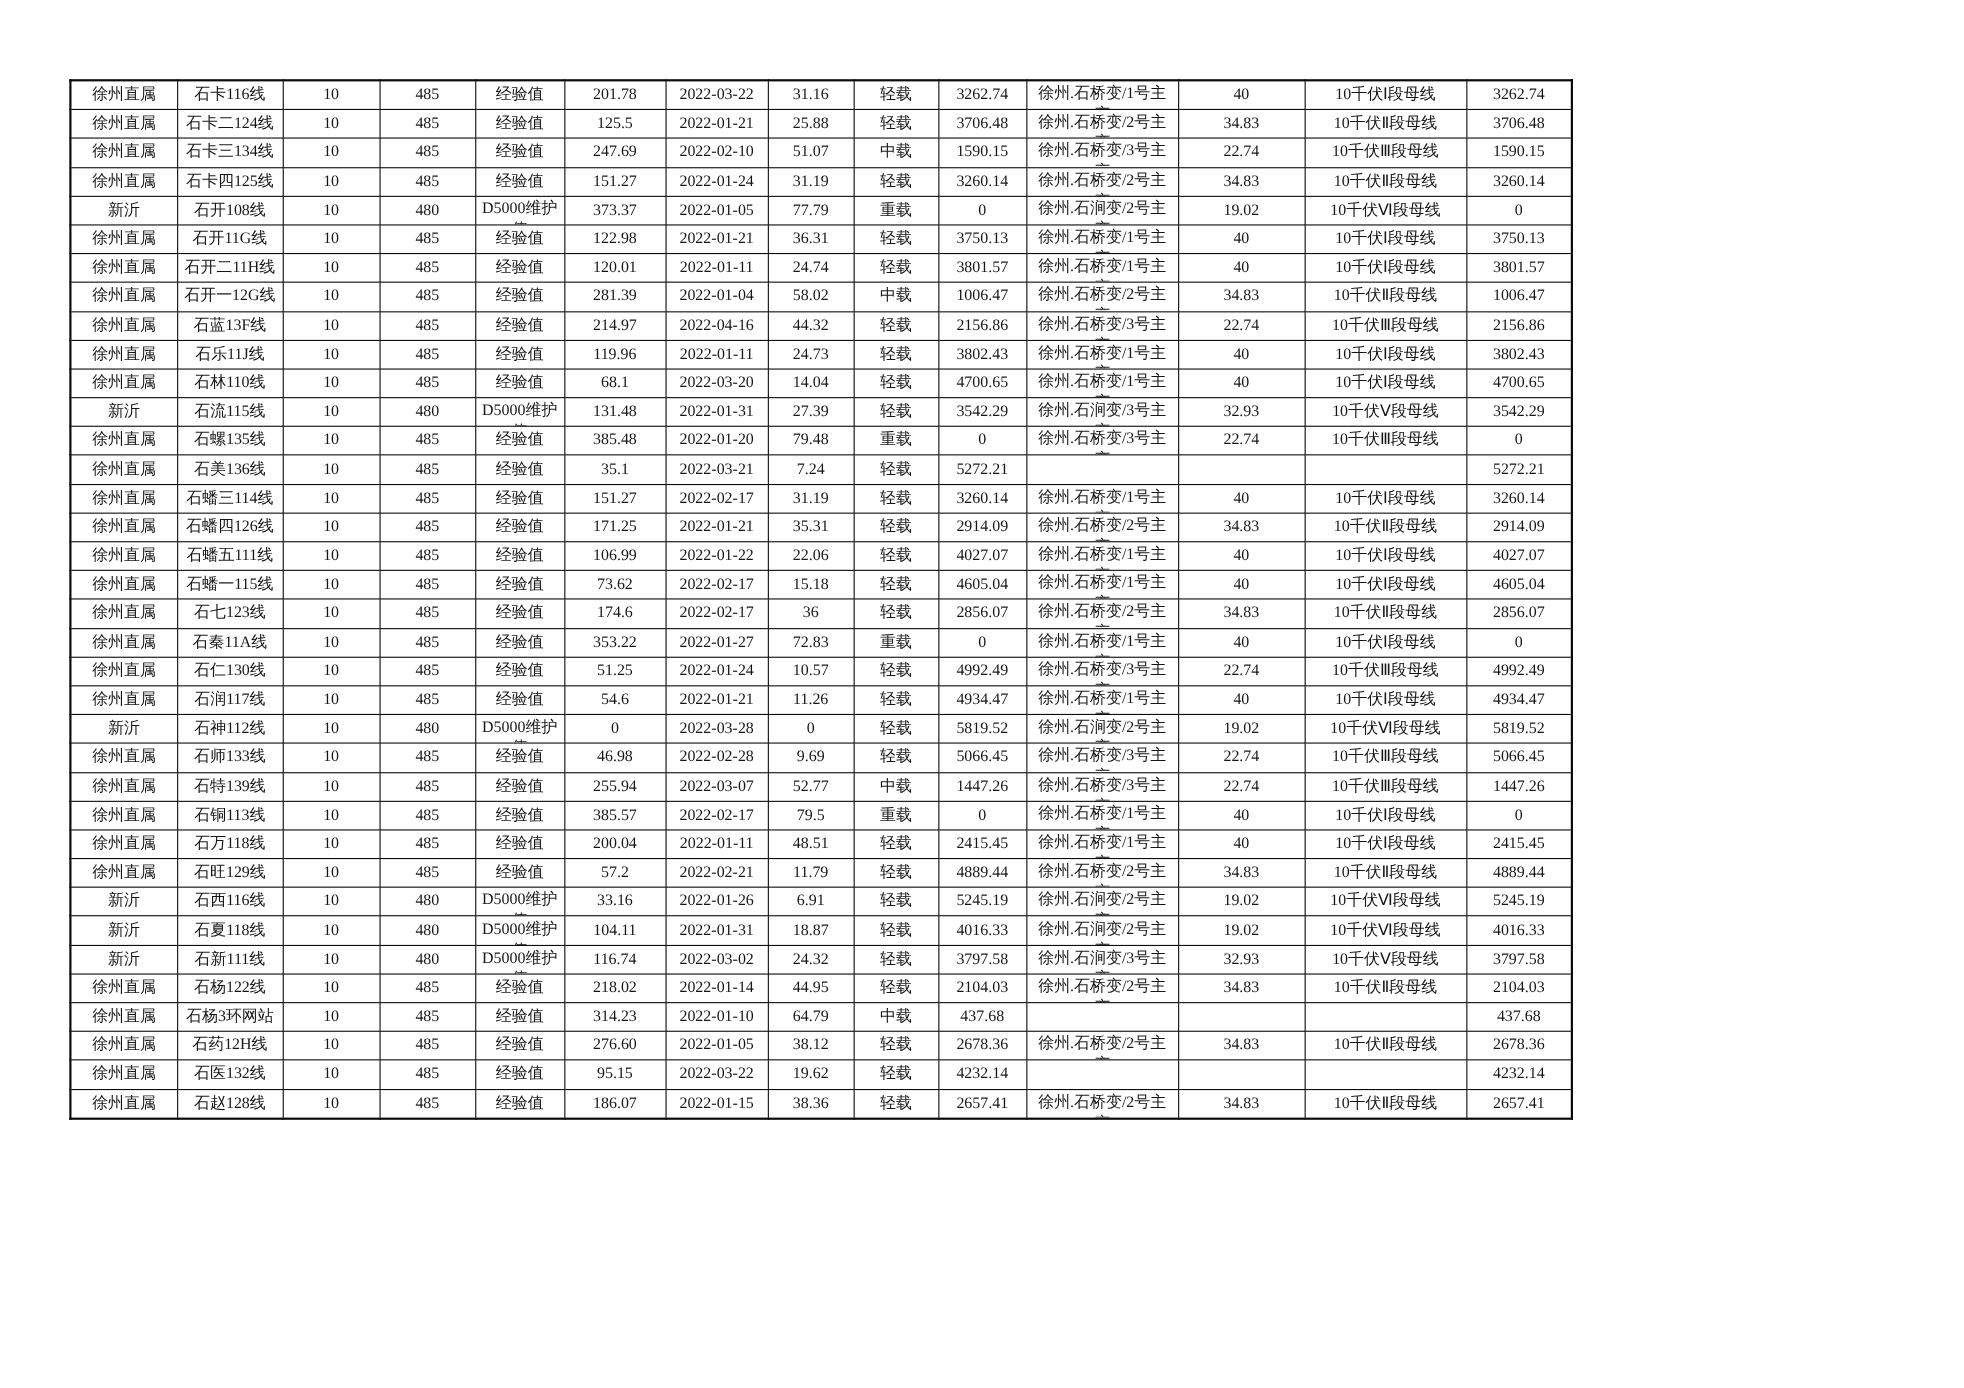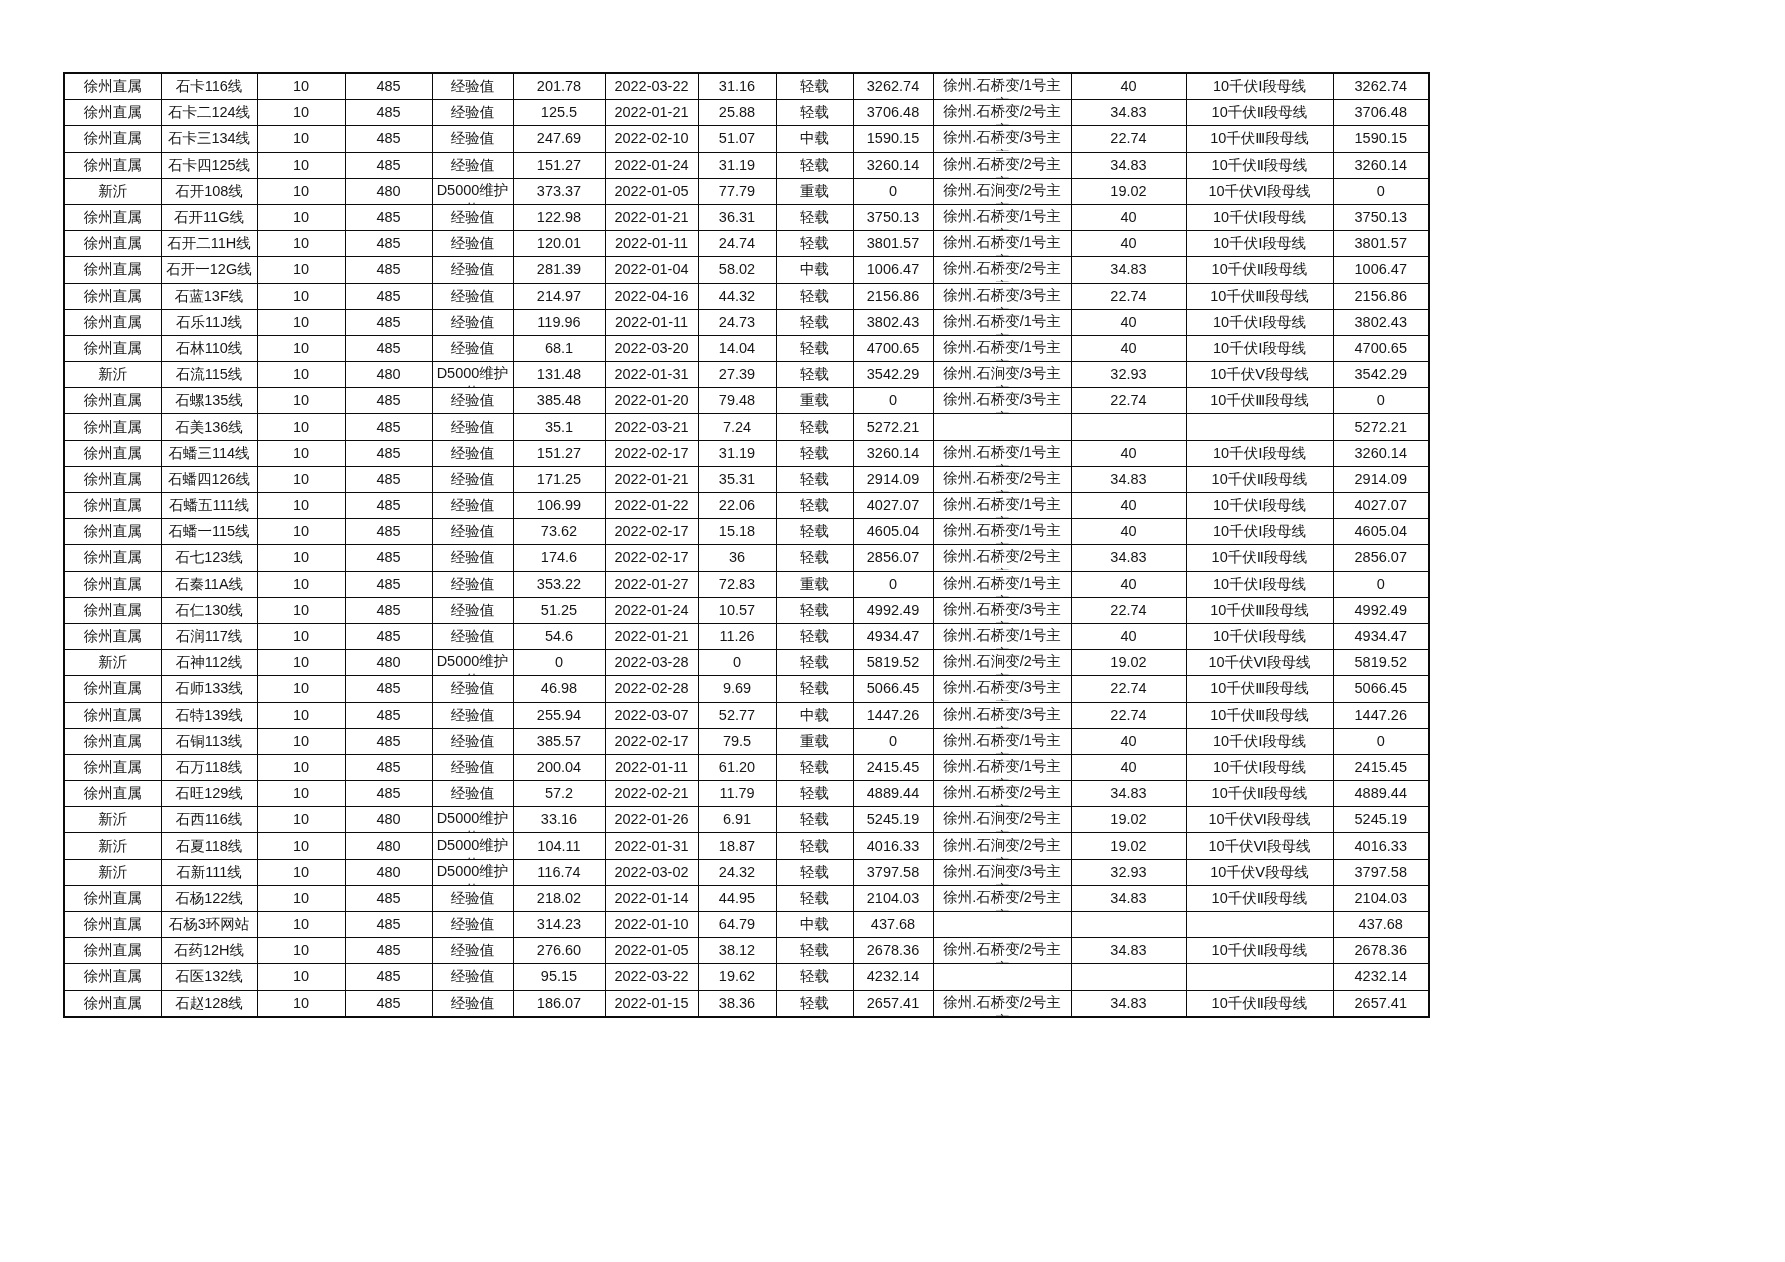--- a/index.html
+++ b/index.html
@@ -5,20 +5,21 @@
   html,body{margin:0;padding:0;}
   body{
     width:1785px;height:1262px;background:#ffffff;position:relative;
     font-family:"Liberation Sans","DejaVu Sans",sans-serif;
     color:#0b0b0b;
   }
   .sheet{position:absolute;left:63px;top:72px;}
   table.grid{
     border-collapse:collapse;table-layout:fixed;width:1365px;
     border:2.5px solid #0b0b0b;
+    font-family:Liberation Serif, serif;
   }
   table.grid td{
     border:1.5px solid #0b0b0b;
     padding:0;margin:0;
     height:25.2px;
     text-align:center;vertical-align:middle;
     font-size:14.5px;color:#151515;
     overflow:hidden;white-space:nowrap;
     background:#ffffff;
   }
@@ -1217,21 +1218,21 @@
           <td class="col-method">
             <div class="cv">经验值</div>
           </td>
           <td class="col-value1">
             <div class="cv">200.04</div>
           </td>
           <td class="col-date">
             <div class="cv">2022-01-11</div>
           </td>
           <td class="col-load-rate">
-            <div class="cv">61.20</div>
+            <div class="cv">48.51</div>
           </td>
           <td class="col-load-level">
             <div class="cv">轻载</div>
           </td>
           <td class="col-margin">
             <div class="cv">2415.45</div>
           </td>
           <td class="col-substation">
             <div class="cv wrap">徐州.石桥变/1号主变</div>
           </td>

